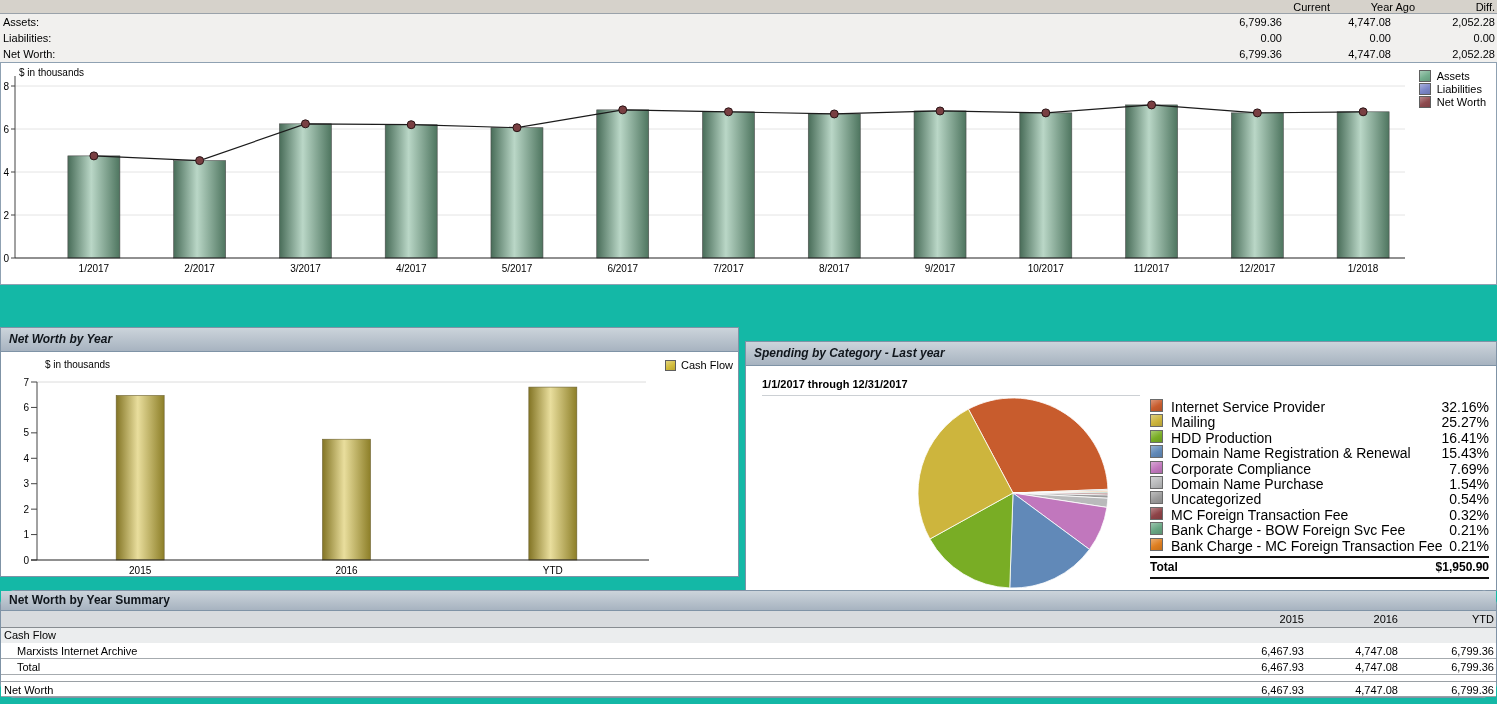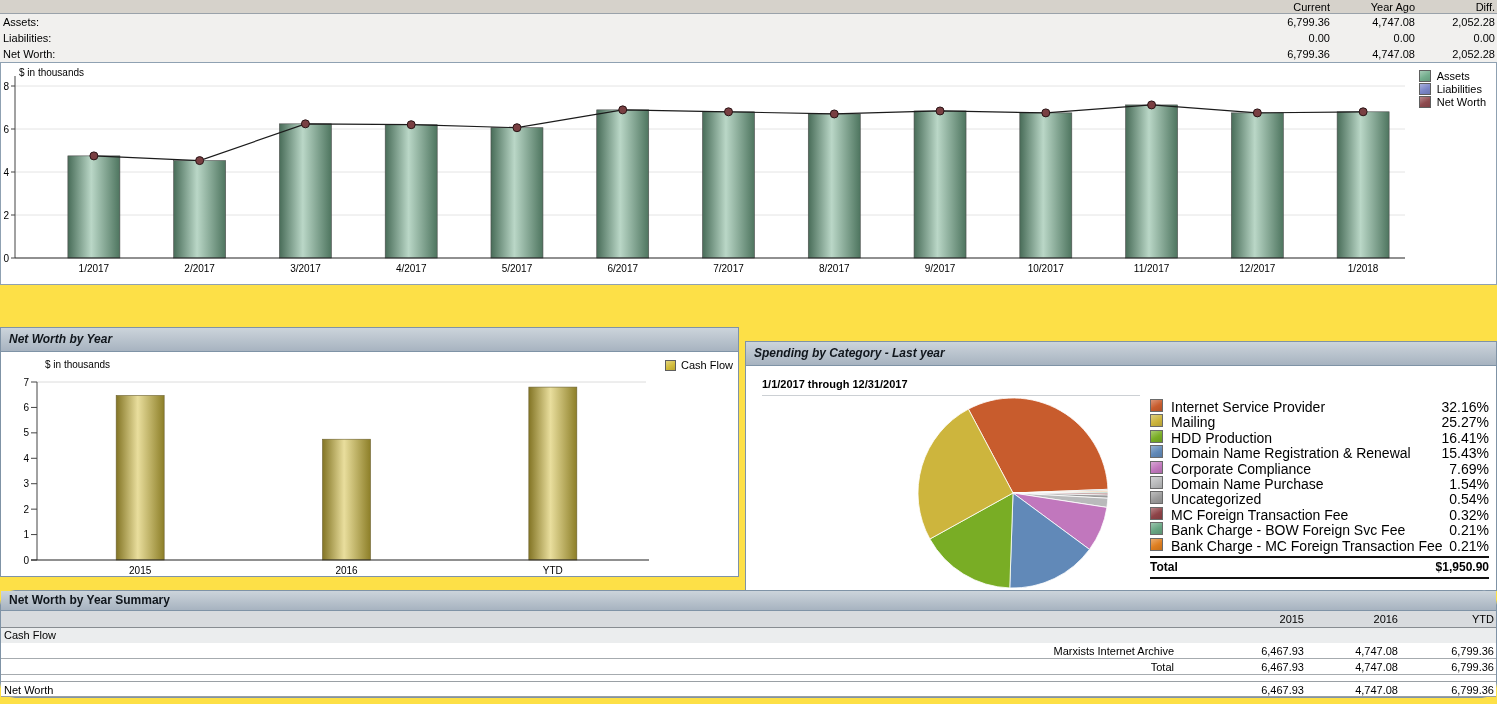--- a/index.html
+++ b/index.html
@@ -1,26 +1,26 @@
 <!DOCTYPE html>
 <html><head>
 <meta charset="utf-8">
 <style>
   *{margin:0;padding:0;box-sizing:border-box;}
   body{font-family:"Liberation Sans","DejaVu Sans",sans-serif;background:#d9e4ec;}
-  #app{position:relative;width:1497px;height:704px;background:#fde047;font-size:11px;color:#000;overflow:hidden;padding-left:8px;}
+  #app{position:relative;width:1497px;height:704px;background:#14b8a6;font-size:11px;color:#000;overflow:hidden;padding-left:8px;}
 
   
   .topsum{position:absolute;top:0;left:0;width:1497px;background:#f1f0ee;border-bottom:1px solid #8fa1b2;}
   .grid{display:grid;grid-template-columns:1fr 130px 85px 80px;padding-right:2px;}
   .bgrid{grid-template-columns:1fr 130px 94px 96px;}
   .cn{text-align:right;}
   .cl{padding-left:3px;}
   .ts-head{height:14px;line-height:14px;background:#d6d2cb;border-bottom:1px solid #9aa2aa;}
-  .ts-row{height:16px;line-height:16px;}
+  .ts-row{height:16px;line-height:16px;gap:24px;}
 
   
   .top-chart-panel{position:absolute;top:63px;left:0;width:1497px;height:222px;background:#fff;
     border-left:1px solid #8fa1b2;border-right:1px solid #8fa1b2;border-bottom:1px solid #8fa1b2;}
   .legend-v{position:absolute;top:6px;right:10px;}
   .lg-row{display:flex;align-items:center;height:13px;font-size:11px;margin-left:30px;}
   .sw{width:12px;height:12px;border:1px solid #5e5e5e;margin-right:6px;display:inline-block;flex:none;}
 
   
   .panel{position:absolute;border:1px solid #7f93a6;background:#fff;}
@@ -44,21 +44,21 @@
   .pl-total{display:flex;justify-content:space-between;font-weight:bold;font-size:12px;
     border-top:2px solid #111;border-bottom:2px solid #111;margin-top:3px;padding:2px 0 3px;}
 
   
   .bottom-panel{top:590px;left:0;width:1497px;height:108px;border-radius:15px;}
   .bottom-panel .phead{height:20px;line-height:19px;}
   .colhdr{height:17px;line-height:17px;background:#d8dbde;border-bottom:1px solid #878c91;}
   .bs-row{height:16px;line-height:16px;background:#fff;}
   .bs-section{height:15px;line-height:15px;background:#ebedee;}
   .bs-account,.bs-total{border-bottom:1px solid #a6abaf;}
-  .bs-account .cl,.bs-total .cl{padding-left:16px;text-align:right;}
+  .bs-account .cl,.bs-total .cl{padding-left:16px;}
   .bs-gap{height:6px;background:#fff;}
   .bs-networth{border-top:1px solid #9aa0a5;border-bottom:1px solid #9aa0a5;}
 </style>
 </head>
 <body>
 
 <div id="app">
 
   <div class="topsum">
     <div class="grid ts-head">

